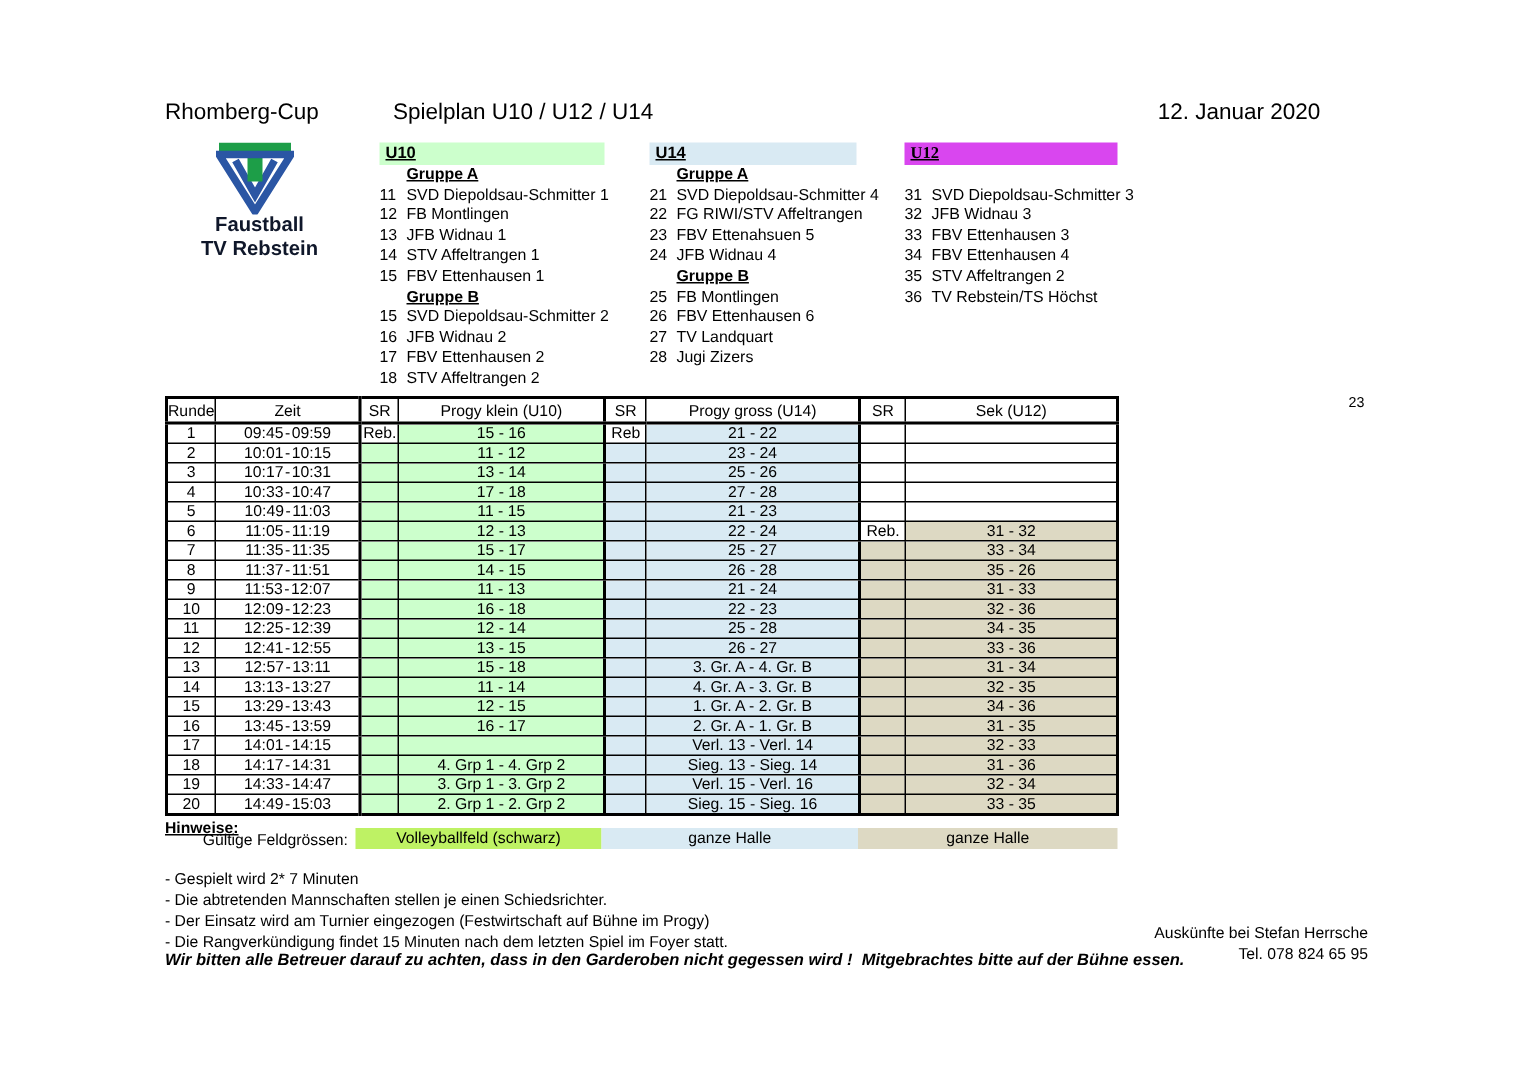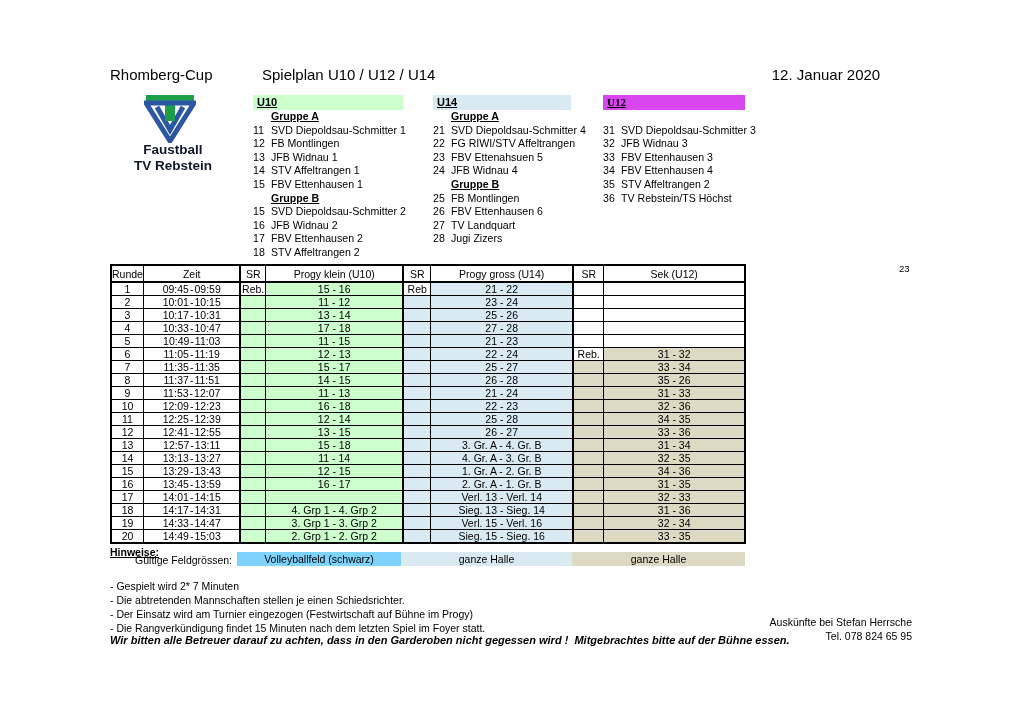--- a/index.html
+++ b/index.html
@@ -535,21 +535,21 @@
           <td class="bg-blue thickL"></td>
           <td class="bg-blue">Sieg. 15 - Sieg. 16</td>
           <td class="bg-tan thickL"></td>
           <td class="bg-tan">33 - 35</td>
         </tr>
       </tbody>
   </table>
 
   <div id="hinweise">Hinweise:</div>
   <div id="feldlabel">Gültige Feldgrössen:</div>
-  <div class="feldcell" id="feld-u10" style="background: #7dd3fc;">Volleyballfeld (schwarz)</div>
+  <div class="feldcell" id="feld-u10" style="background: #bef264;">Volleyballfeld (schwarz)</div>
   <div class="feldcell" id="feld-u14" style="background: rgb(217, 234, 243);">ganze Halle</div>
   <div class="feldcell" id="feld-u12" style="background: rgb(221, 217, 195);">ganze Halle</div>
 
   <div id="notes">
       <div>- Gespielt wird 2* 7 Minuten</div>
       <div>- Die abtretenden Mannschaften stellen je einen Schiedsrichter.</div>
       <div>- Der Einsatz wird am Turnier eingezogen (Festwirtschaft auf Bühne im Progy)</div>
       <div>- Die Rangverkündigung findet 15 Minuten nach dem letzten Spiel im Foyer statt.</div>
     </div>
   <div id="boldnote">Wir bitten alle Betreuer darauf zu achten, dass in den Garderoben nicht gegessen wird !  Mitgebrachtes bitte auf der Bühne essen.</div>

